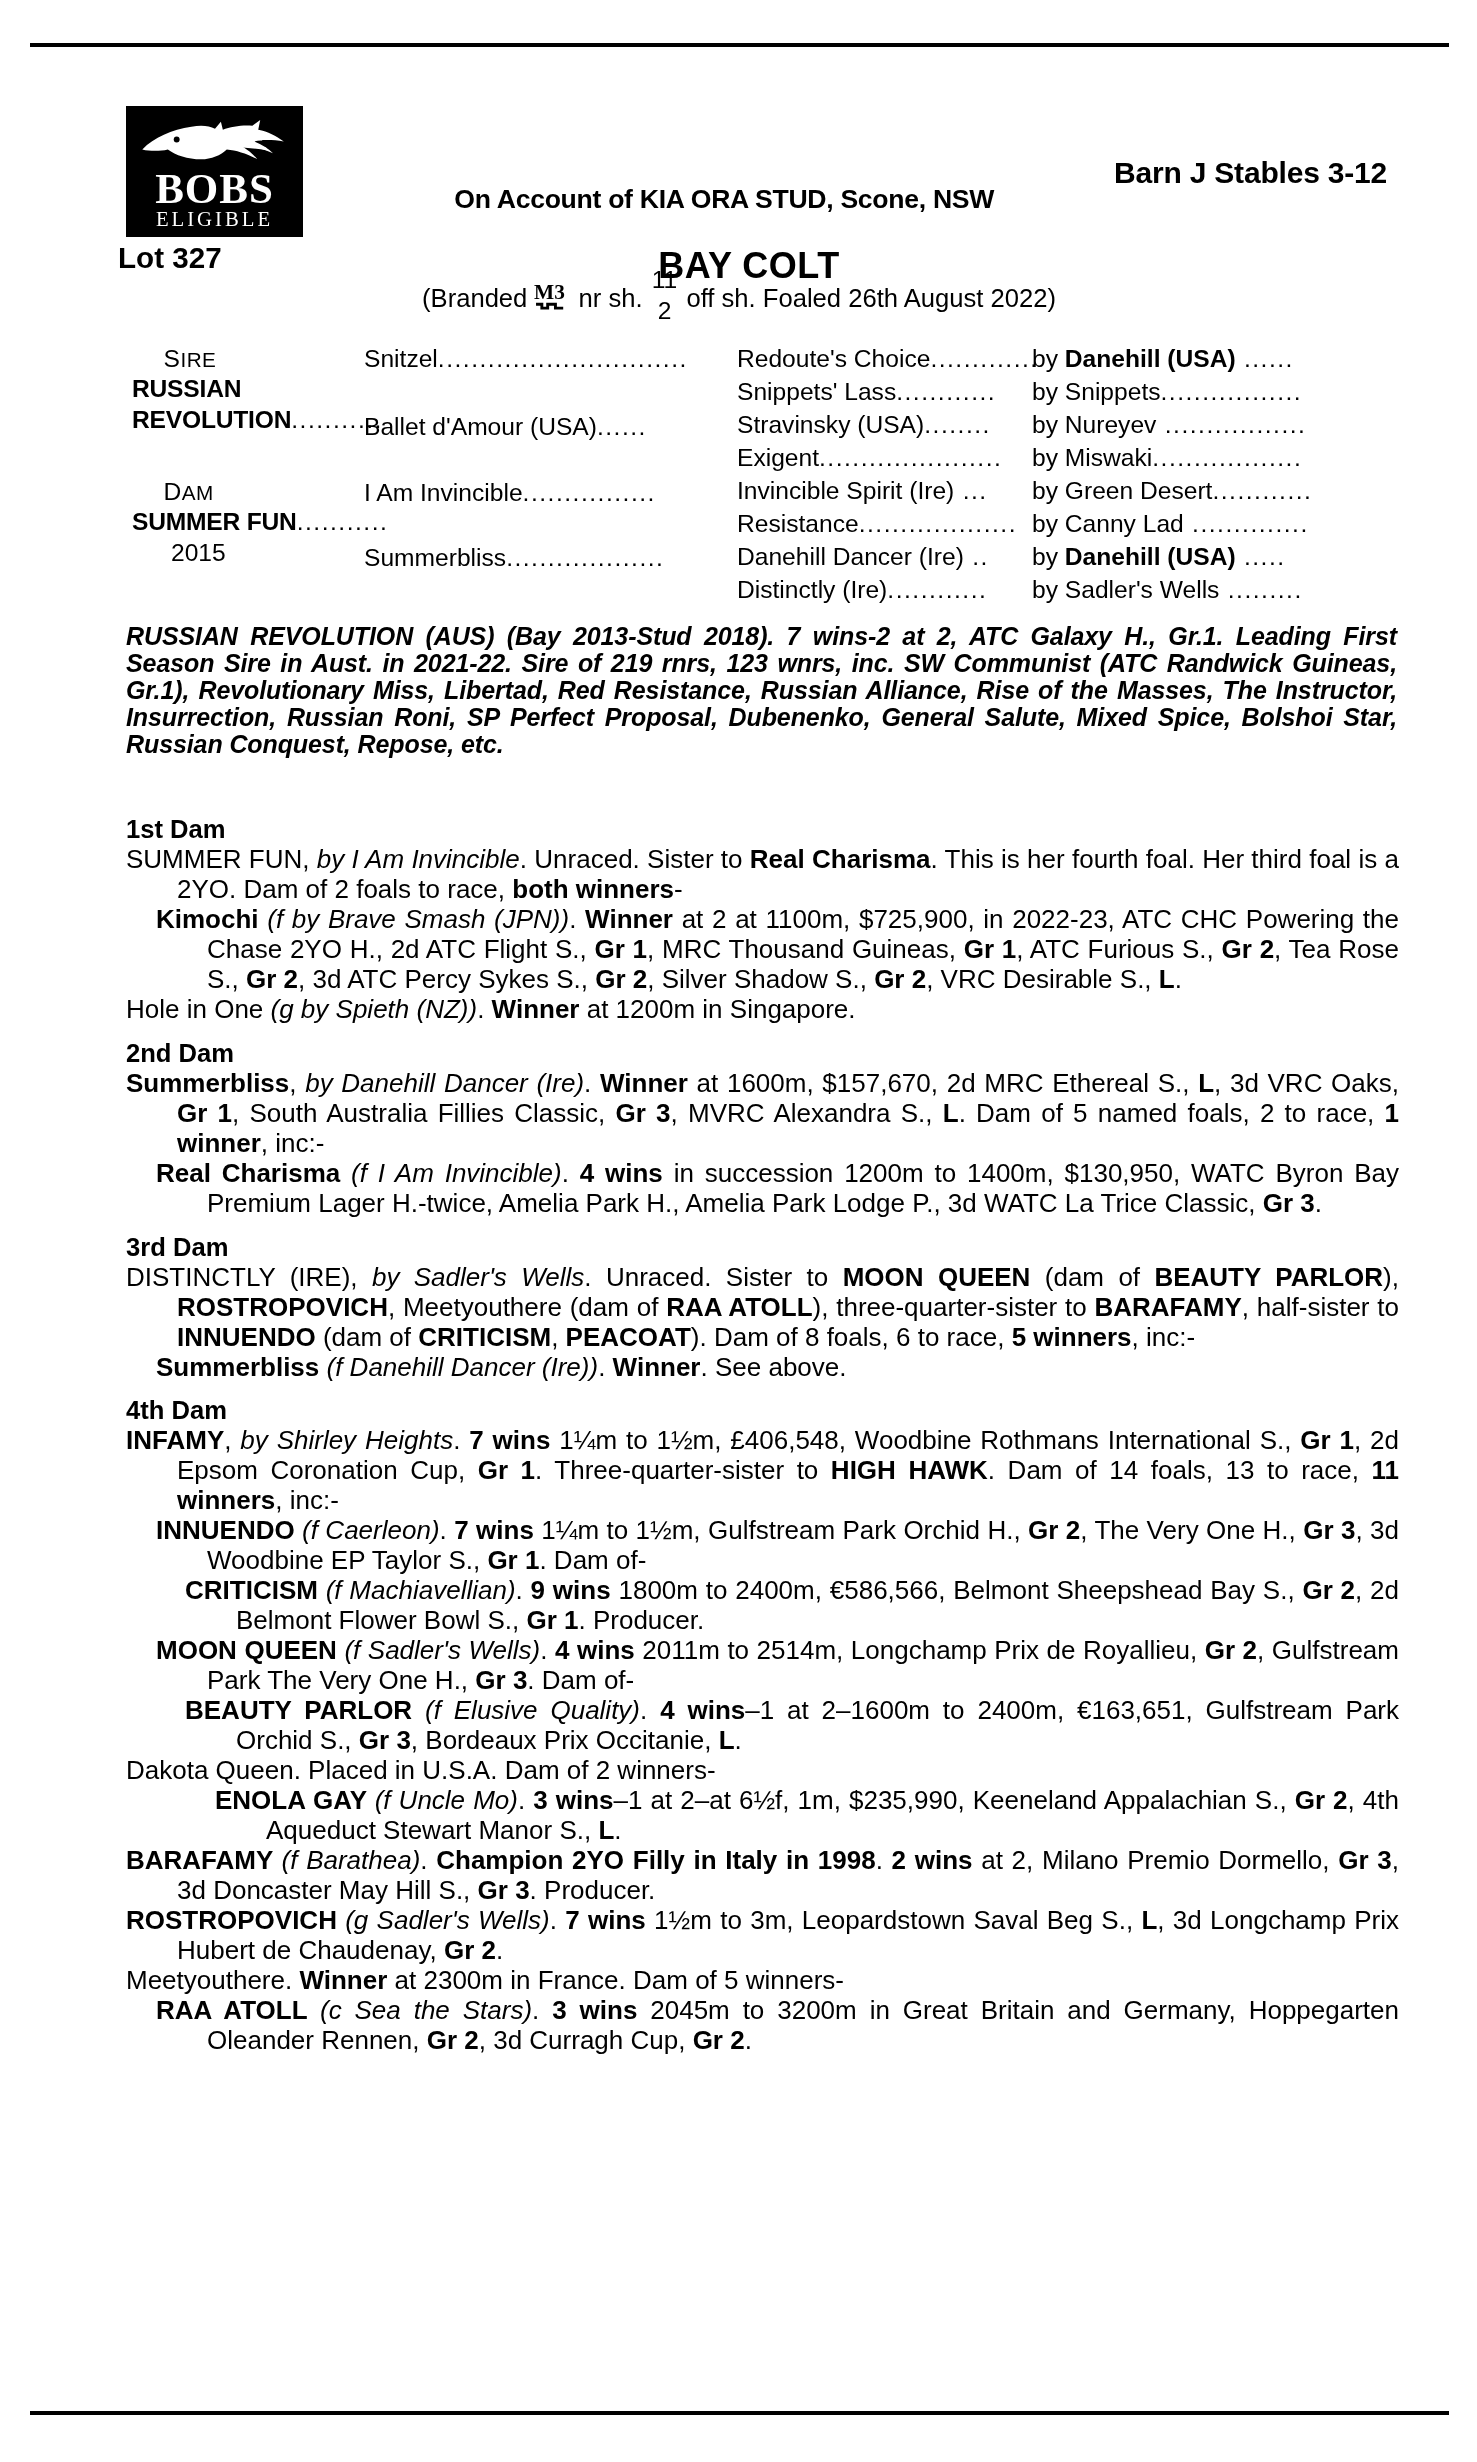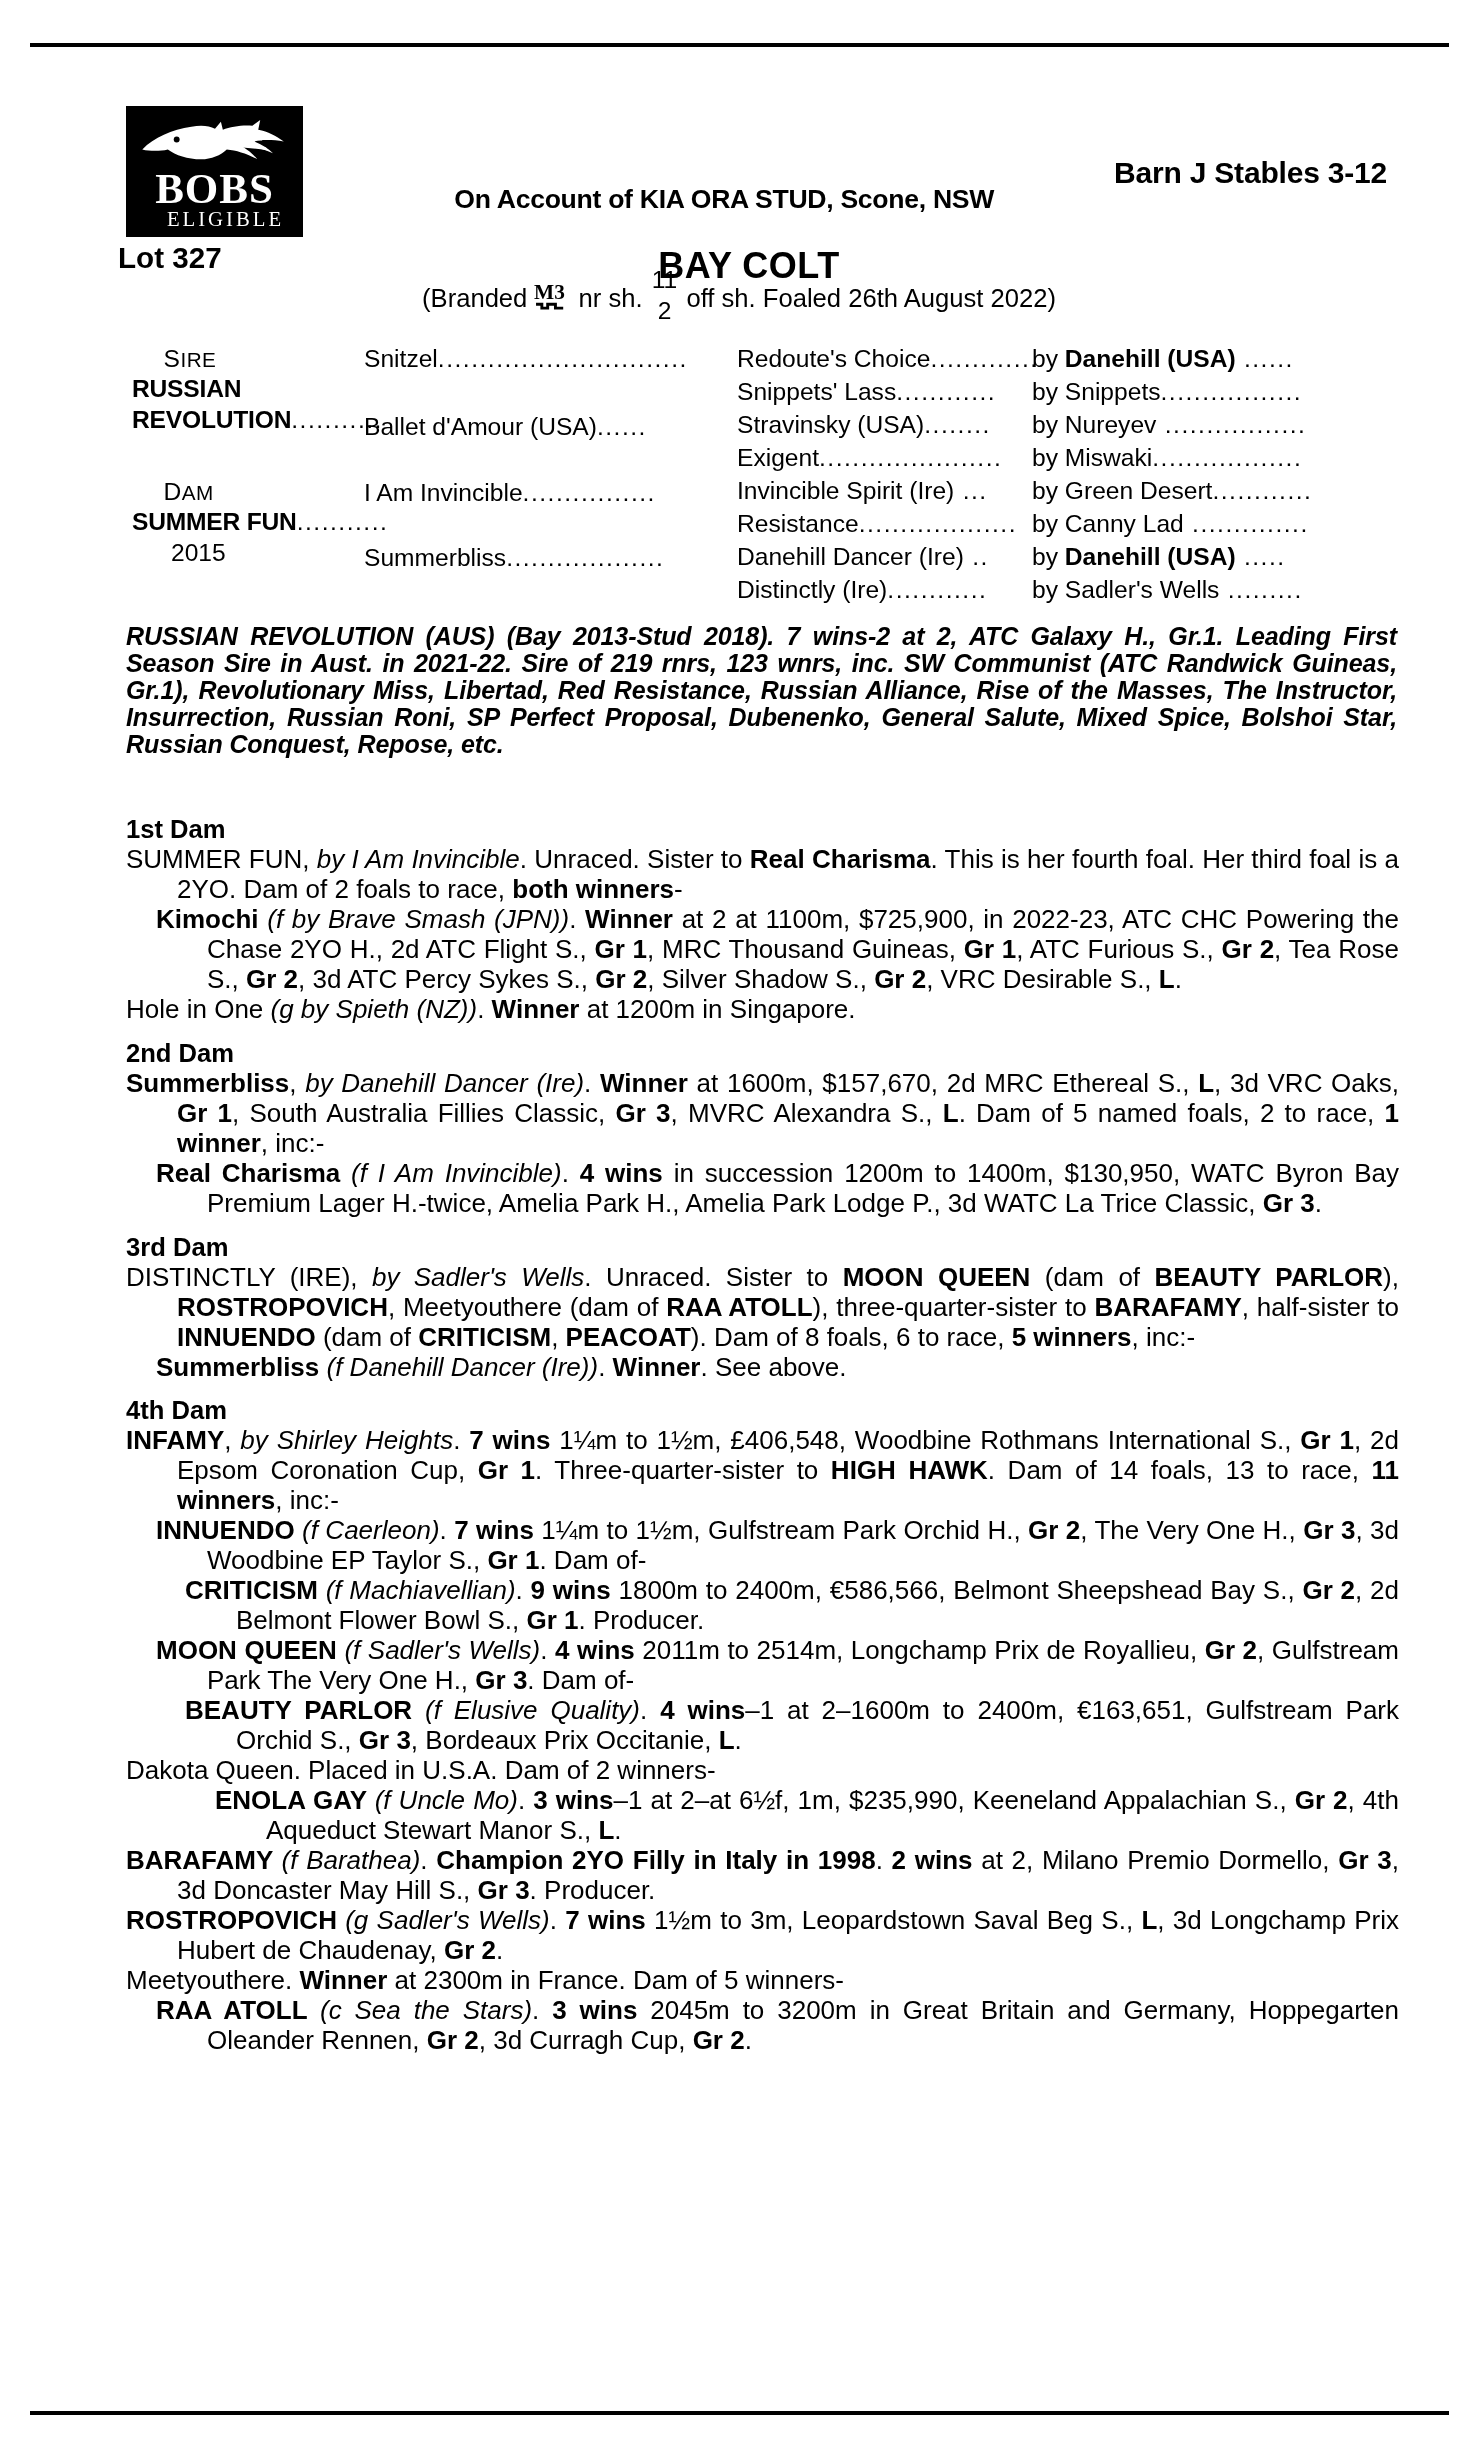--- a/index.html
+++ b/index.html
@@ -70,21 +70,20 @@
   .bobs-logo .elig-word {
     position: absolute;
     left: 0; top: 103px;
     width: 177px;
     text-align: center;
     font-family: "Liberation Serif", serif;
     font-size: 20.7px;
     letter-spacing: 3px;
     color: #fff;
     line-height: 20.7px;
-    padding-left: 11px;
   }
 
   .barn-line {
     position: absolute;
     right: 91px;
     top: 97px;
     font-size: 30px;
     font-weight: bold;
     letter-spacing: -0.2px;
     white-space: nowrap;

